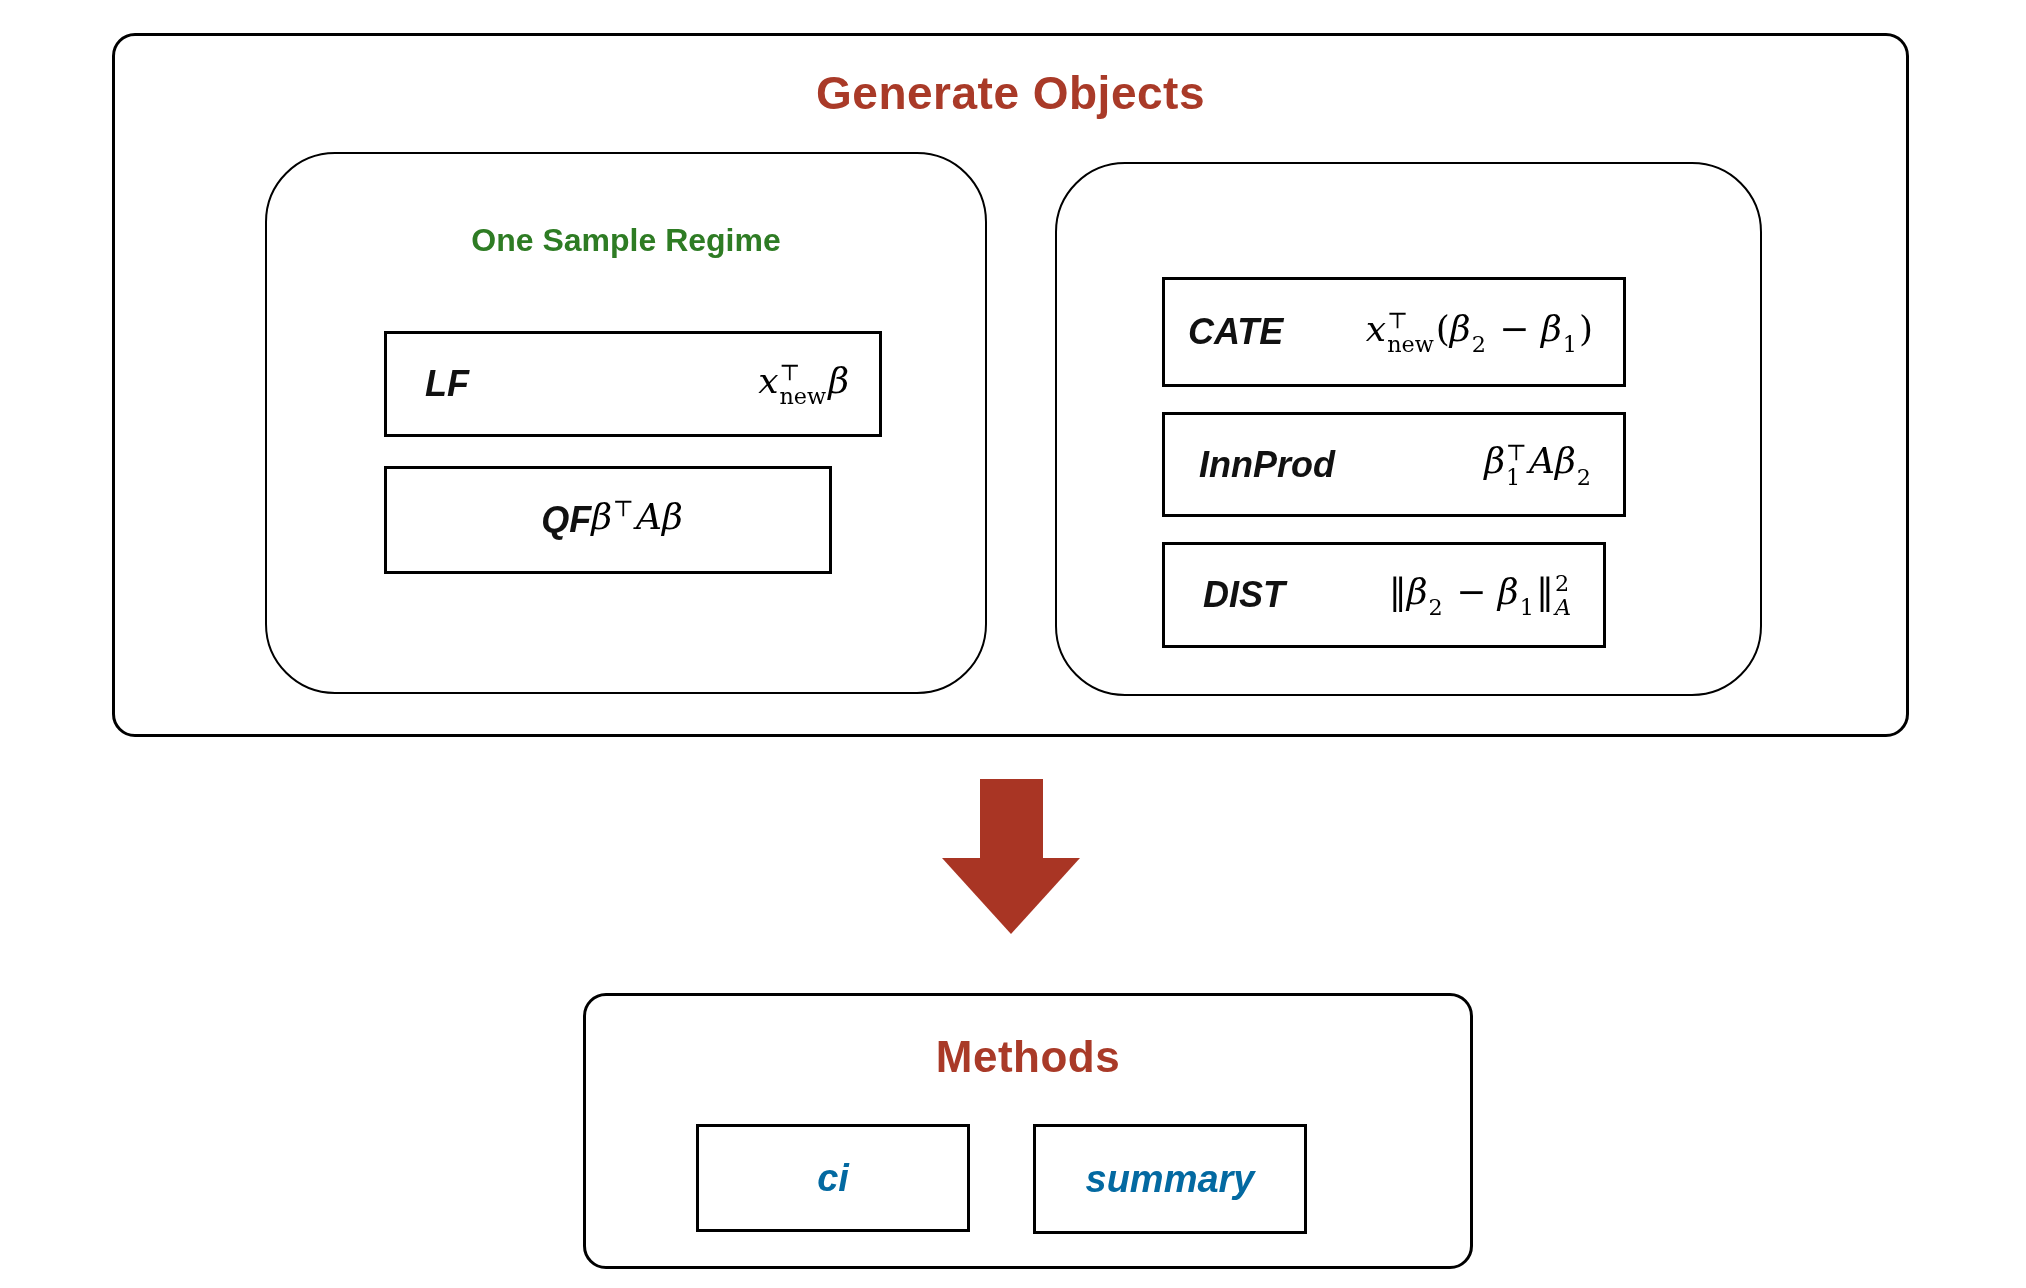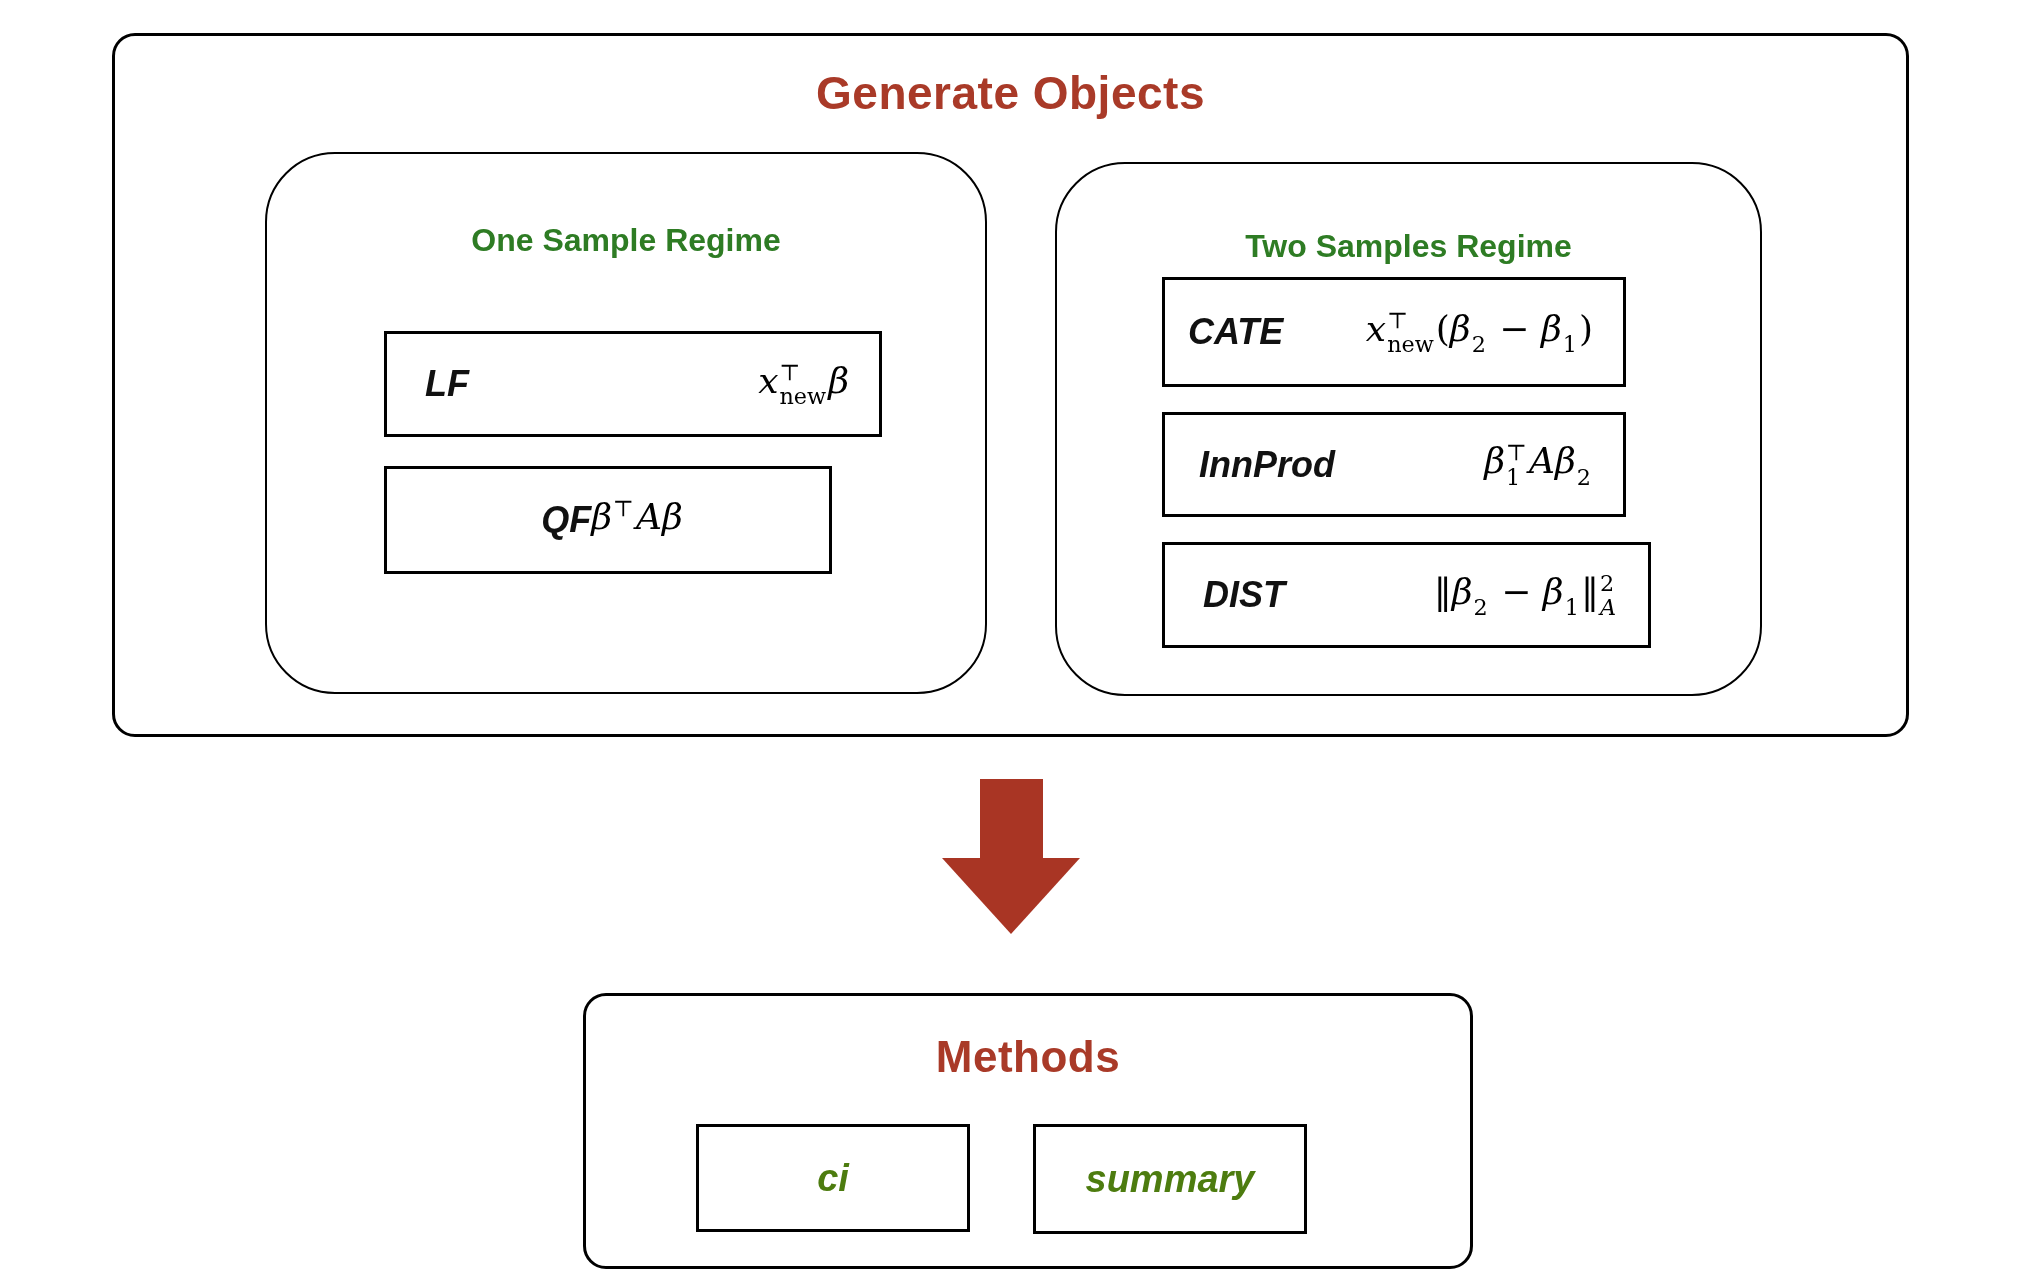--- a/index.html
+++ b/index.html
@@ -34,21 +34,21 @@
   .formula .fr{font-style:normal;}
   .formula .fss{
     display:inline-flex;flex-direction:column;align-items:flex-start;
     justify-content:center;vertical-align:middle;
     font-size:0.62em;line-height:1.08;margin:0 2px 0 1px;
   }
   .method-box{
     position:absolute;border:3.5px solid #000;background:#fff;box-sizing:border-box;
     display:flex;align-items:center;justify-content:center;
   }
-  .method-label{font-size:38px;font-weight:bold;font-style:italic;color:#4d7c0f;}
+  .method-label{font-size:38px;font-weight:bold;font-style:italic;color:#0369a1;}
   .arrow-shaft{position:absolute;background:var(--arrow_red,#a93524);}
   .arrow-head{position:absolute;width:0;height:0;
     border-left:69px solid transparent;border-right:69px solid transparent;
     border-top:76px solid var(--arrow_red,#a93524);}
 </style>
 </head>
 <body>
 
 <div class="canvas">
 
@@ -70,21 +70,20 @@
       <div class="row" style="left:117px;top:312px;width:448px;height:108px;justify-content:center;">
         <span class="row-label">QF</span>
         <span class="formula"><span class="fi">β</span><span class="fss">
               <span class="up fr">⊤</span>
               <span class="dn fr">&nbsp;</span>
             </span><span class="fi">Aβ</span></span>
       </div>
     </div>
 
     <div class="rbox regime" style="left:940px;top:126px;width:707px;height:534px;">
-      <div class="regime-title" style="top:40px;">Two Samples Regime</div>
 
       <div class="row" style="left:105px;top:113px;width:464px;height:110px;padding-left:23px;">
         <span class="row-label">CATE</span>
         <span class="formula"><span class="fi">x</span><span class="fss">
               <span class="up fr">⊤</span>
               <span class="dn fr">new</span>
             </span><span class="fr">(</span><span class="fi">β</span><span class="fss">
               <span class="up fr">&nbsp;</span>
               <span class="dn fr">2</span>
             </span><span class="fr"> − </span><span class="fi">β</span><span class="fss">
@@ -97,21 +96,21 @@
         <span class="row-label">InnProd</span>
         <span class="formula"><span class="fi">β</span><span class="fss">
               <span class="up fr">⊤</span>
               <span class="dn fr">1</span>
             </span><span class="fi">Aβ</span><span class="fss">
               <span class="up fr">&nbsp;</span>
               <span class="dn fr">2</span>
             </span></span>
       </div>
 
-      <div class="row" style="left:105px;top:378px;width:489px;height:106px;">
+      <div class="row" style="left:105px;top:378px;width:444px;height:106px;">
         <span class="row-label">DIST</span>
         <span class="formula"><span class="fr">‖</span><span class="fi">β</span><span class="fss">
               <span class="up fr">&nbsp;</span>
               <span class="dn fr">2</span>
             </span><span class="fr"> − </span><span class="fi">β</span><span class="fss">
               <span class="up fr">&nbsp;</span>
               <span class="dn fr">1</span>
             </span><span class="fr">‖</span><span class="fss">
               <span class="up fr">2</span>
               <span class="dn fi">A</span>

